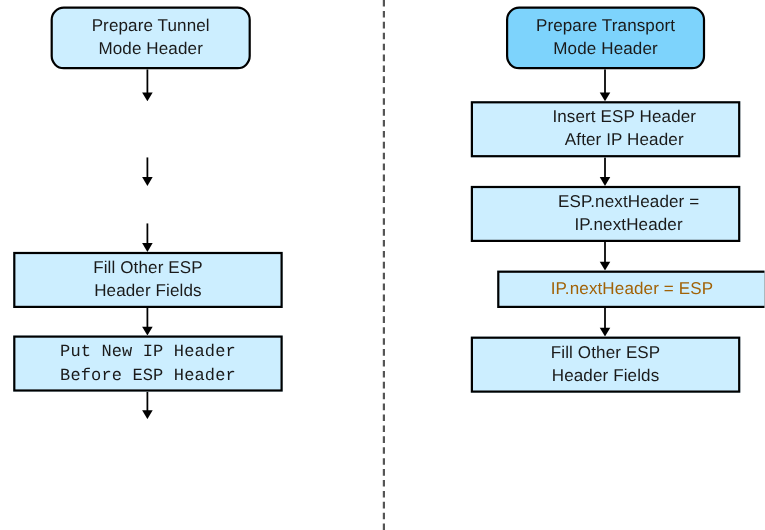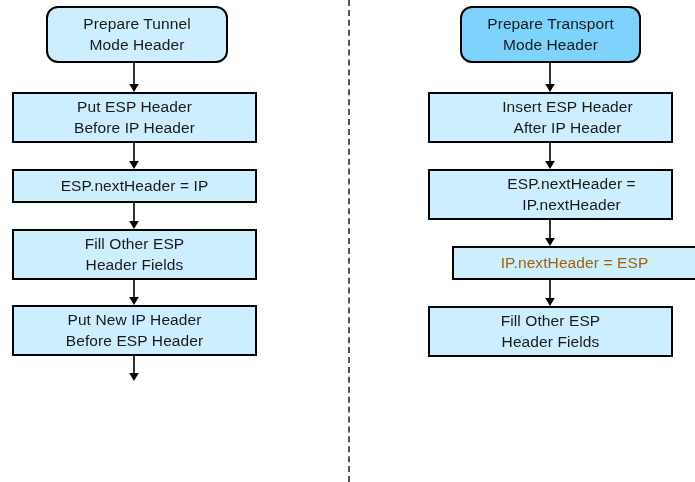--- a/index.html
+++ b/index.html
@@ -66,26 +66,23 @@
       <svg width="16" height="25" class="arrow" style="left: 126px; top: 280px;">
         <line x1="8" y1="0" x2="8" y2="18" stroke="#000000" stroke-width="1.6"></line>
         <polygon points="3.2,17 12.8,17 8,25" fill="#000000"></polygon>
       </svg>
       <svg width="16" height="25" class="arrow" style="left: 126px; top: 356px;">
         <line x1="8" y1="0" x2="8" y2="18" stroke="#000000" stroke-width="1.6"></line>
         <polygon points="3.2,17 12.8,17 8,25" fill="#000000"></polygon>
       </svg>
       <div class="node rounded" style="left: 46px; top: 6px; width: 182px; height: 57px; background: rgb(204, 238, 255); border-color: rgb(0, 0, 0); color: rgb(26, 26, 26);">Prepare Tunnel
 Mode Header</div>
-      <div class="node" style="left: 12px; top: 92px; width: 245px; height: 51px; background: rgb(204, 238, 255); border-color: rgb(0, 0, 0); color: rgb(26, 26, 26);">Put ESP Header
-Before IP Header</div>
-      <div class="node" style="left: 12px; top: 169px; width: 245px; height: 34px; background: rgb(204, 238, 255); border-color: rgb(0, 0, 0); color: rgb(26, 26, 26);">ESP.nextHeader = IP</div>
       <div class="node" style="left: 12px; top: 229px; width: 245px; height: 51px; background: rgb(204, 238, 255); border-color: rgb(0, 0, 0); color: rgb(26, 26, 26);">Fill Other ESP
 Header Fields</div>
-      <div class="node" style="left: 12px; top: 305px; width: 245px; height: 51px; background: rgb(204, 238, 255); border-color: rgb(0, 0, 0); color: rgb(26, 26, 26);">Put New IP Header
+      <div class="node" style="left: 12px; top: 305px; width: 245px; height: 51px; background: rgb(204, 238, 255); border-color: rgb(0, 0, 0); color: rgb(26, 26, 26); font-family: Liberation Mono, monospace;">Put New IP Header
 Before ESP Header</div>
     </div>
     <div style="position: absolute; left: 0px; top: 0px; width: 100%; height: 100%;">
       <svg width="16" height="29" class="arrow" style="left: 542px; top: 63px;">
         <line x1="8" y1="0" x2="8" y2="22" stroke="#000000" stroke-width="1.6"></line>
         <polygon points="3.2,21 12.8,21 8,29" fill="#000000"></polygon>
       </svg>
       <svg width="16" height="26" class="arrow" style="left: 542px; top: 143px;">
         <line x1="8" y1="0" x2="8" y2="19" stroke="#000000" stroke-width="1.6"></line>
         <polygon points="3.2,18 12.8,18 8,26" fill="#000000"></polygon>

